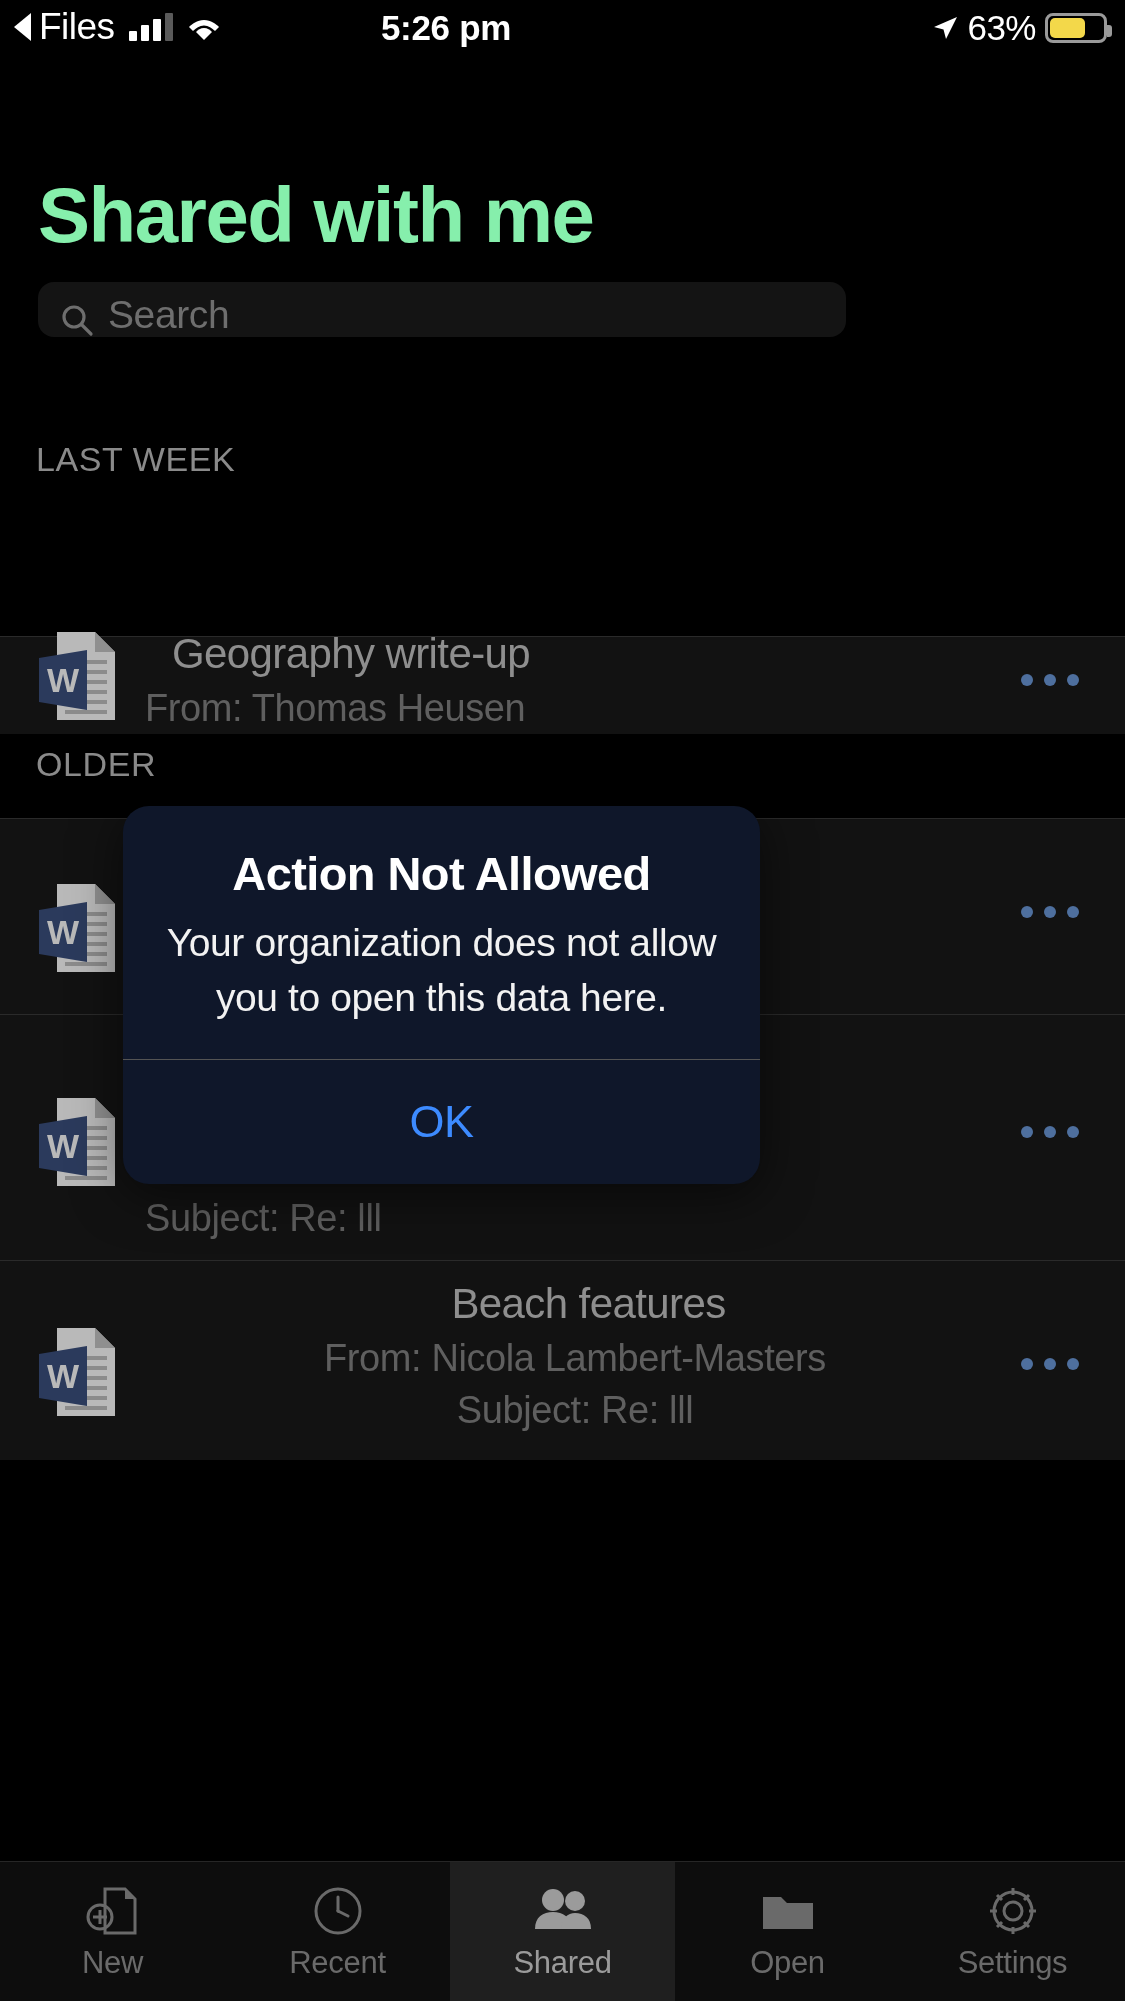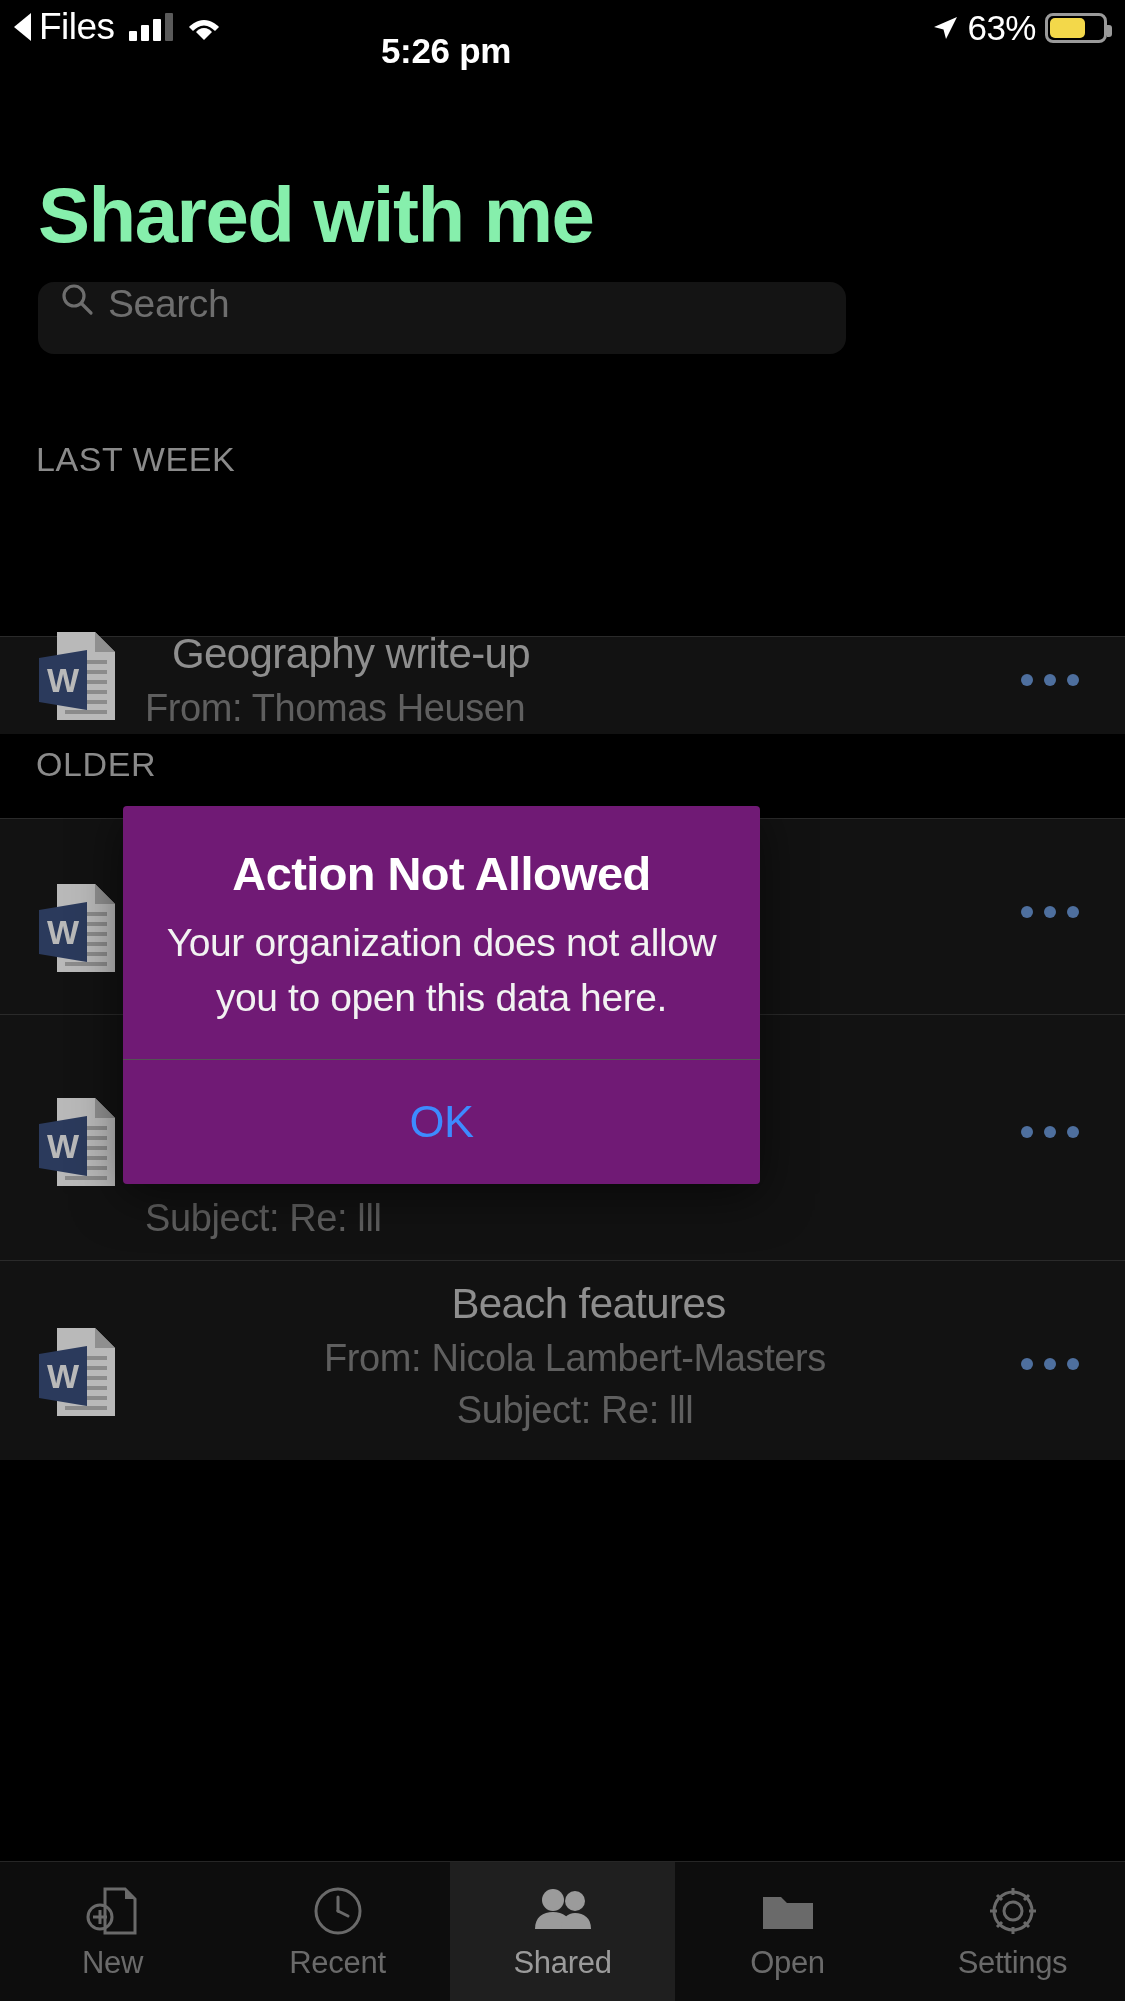--- a/index.html
+++ b/index.html
@@ -17,49 +17,49 @@
   .sb-back { width:0;height:0;border-top:14px solid transparent;border-bottom:14px solid transparent;border-right:17px solid #fff; }
   .sb-appname { color:#fff; font-size:37px; letter-spacing:-0.5px; }
   .bars { display:flex; align-items:flex-end; gap:4px; height:28px; margin-left:6px; }
   .bars i { display:block; width:8px; background:#fff; border-radius:1px; }
   .bars i:nth-child(1){height:10px;}
   .bars i:nth-child(2){height:16px;}
   .bars i:nth-child(3){height:22px;}
   .bars i:nth-child(4){height:28px;background:#5a5a5a;}
   .wifi { position:relative; width:34px; height:28px; margin-left:6px; }
   .wifi svg { display:block; }
-  .sb-center { position:absolute; left:0; width:892px; top:8px; text-align:center; color:#fff; font-size:35px; font-weight:600; letter-spacing:-0.3px;margin-top:23px; }
+  .sb-center { position:absolute; left:0; width:892px; top:8px; text-align:center; color:#fff; font-size:35px; font-weight:600; letter-spacing:-0.3px; }
   .sb-right { position:absolute; right:18px; top:8px; display:flex; align-items:center; gap:9px; }
   .loc-arrow { width:26px; height:26px; }
   .sb-batt-pct { color:#fff; font-size:35px; font-weight:500; letter-spacing:-0.5px; }
   .battery { position:relative; width:62px; height:30px; border:3px solid #9a9a9a; border-radius:8px; }
   .battery::after { content:""; position:absolute; right:-8px; top:9px; width:5px; height:12px; background:#9a9a9a; border-radius:0 3px 3px 0; }
   .battery .fill { position:absolute; left:2px; top:2px; bottom:2px; width:62%; background:#f3d84a; border-radius:5px; }
 
   
   .page-title { position:absolute; left:38px; top:170px; font-size:78px; font-weight:bold; color:#86efac; letter-spacing:-1.5px; }
-  .searchbar { position:absolute; left:38px; top:282px; width:808px; height:72px; background:#141414; border-radius:16px; display:flex; align-items:flex-start; padding:0 22px; }
+  .searchbar { position:absolute; left:38px; top:282px; width:808px; height:55px; background:#141414; border-radius:16px; display:flex; align-items:flex-end; padding:0 22px; }
   .search-icon { width:34px; height:34px; margin-right:14px; flex:none; }
   .search-ph { color:#6e6e6e; font-size:39px; letter-spacing:-0.4px; }
 
   
   .section-hdr { position:absolute; left:36px; font-size:34px; color:#8a8a8a; letter-spacing:0.6px; }
   #sec-lastweek { top:440px; }
   #sec-older { top:745px;text-align:center; }
   .row { position:absolute; left:0; width:1125px; background:#121212; }
   .row .sep { position:absolute; left:0; width:1125px; height:1px; background:#2a2a2a; top:0; }
   .row .wicon { position:absolute; left:35px; width:86px; height:100px; }
   .row .txt { position:absolute; left:145px; right:120px; }
   .row .title { font-size:42px; color:#8e8e8e; letter-spacing:-0.6px; line-height:56px;margin-left:27px; }
   .row .sub { font-size:38px; color:#5f5f5f; letter-spacing:-0.4px; line-height:52px; }
   .dots { position:absolute; right:46px; width:58px; height:20px; display:flex; align-items:center; justify-content:space-between; }
   .dots b { display:block; width:12px; height:12px; border-radius:50%; background:#4e6f9e; }
 
   
-  .alert { position:absolute; left:123px; top:806px; width:637px; background:#701a75; border-radius:4px; overflow:hidden; box-shadow:0 10px 50px rgba(0,0,0,0.55); }
+  .alert { position:absolute; left:123px; top:806px; width:637px; background:#0f172a; border-radius:26px; overflow:hidden; box-shadow:0 10px 50px rgba(0,0,0,0.55); }
   .alert-body { padding:40px 36px 34px; text-align:center; }
   .alert-title { color:#fff; font-size:47px; font-weight:bold; letter-spacing:-0.6px; margin-bottom:14px; }
   .alert-msg { color:#f2f2f2; font-size:39px; line-height:55px; letter-spacing:-0.4px; }
   .alert-divider { height:1px; background:#545454; }
   .alert-action { height:124px; display:flex; align-items:center; justify-content:center; color:#3d8bff; font-size:45px; letter-spacing:-0.4px; }
 
   
   .tabbar { position:absolute; left:0; bottom:0; width:1125px; height:140px; background:#0d0d0d; border-top:1px solid #262626; display:flex; }
   .tab { flex:1; display:flex; flex-direction:column; align-items:center; justify-content:center; gap:6px; color:#6a6a6a; }
   .tab.active { background:#1f1f1f; color:#9b9b9b; }

